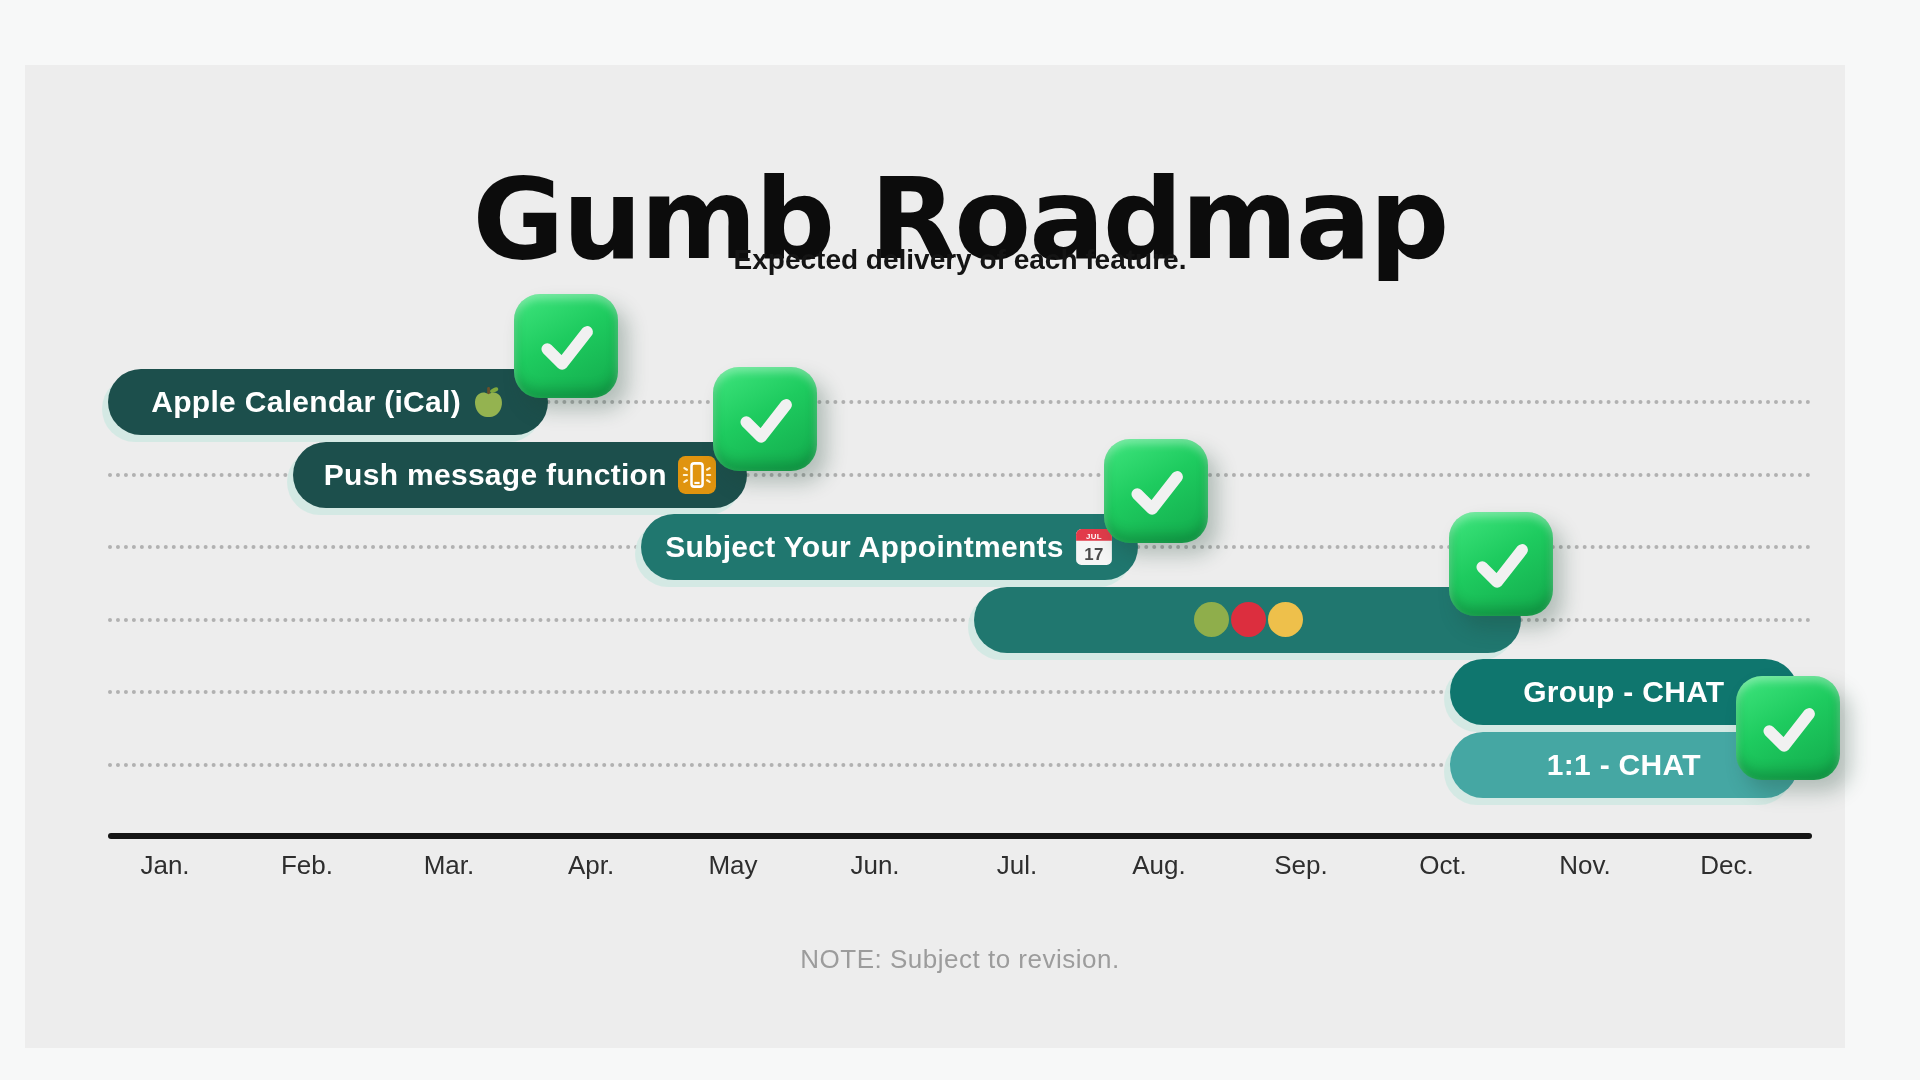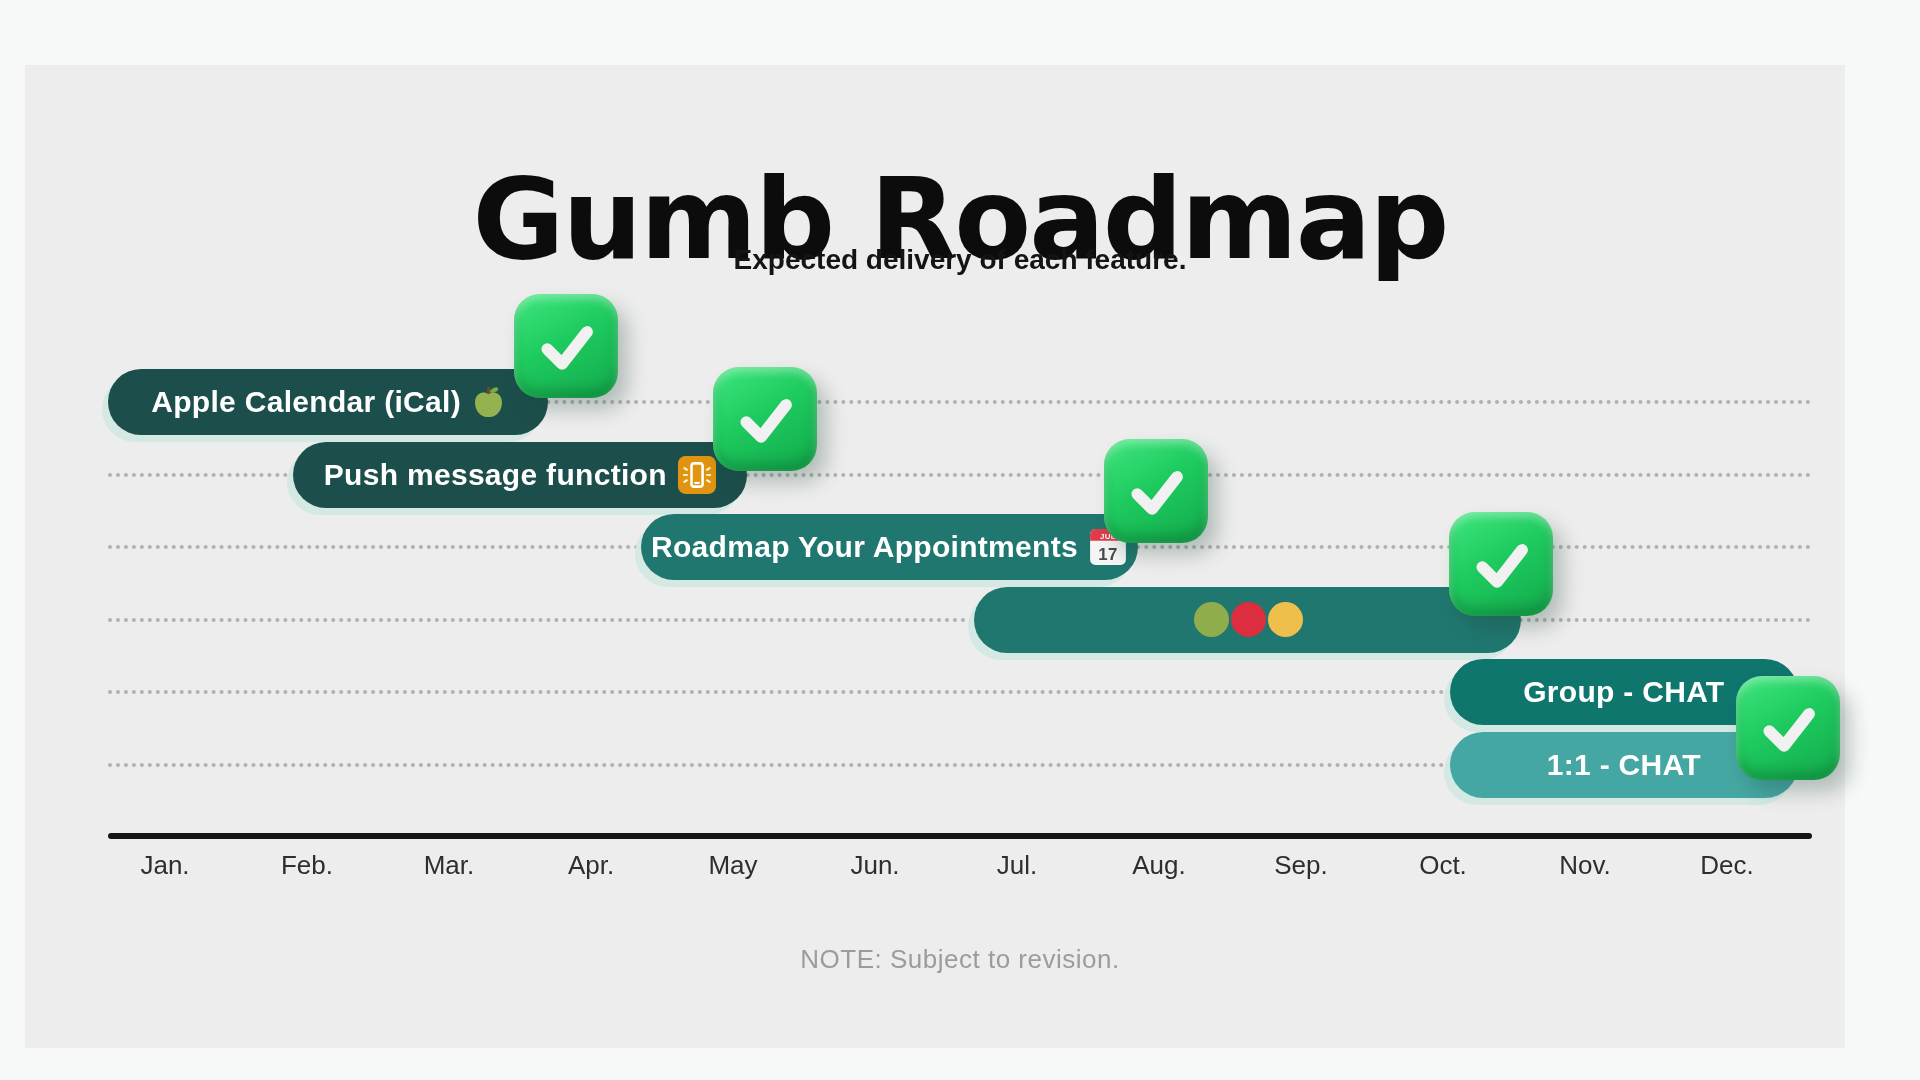--- a/index.html
+++ b/index.html
@@ -71,21 +71,21 @@
         <span>Apple Calendar (iCal)</span>
         <span class="bar-icon">
         <svg width="33" height="35" viewBox="0 0 32 34">
           <rect x="14.7" y="2" width="2.8" height="8" rx="1.4" fill="#6b4f2a"></rect>
           <ellipse cx="21.5" cy="5" rx="4.2" ry="2.1" fill="#7fa83d" transform="rotate(-24 21.5 5)"></ellipse>
           <path d="M16 9 C 9 4.5, 2 10, 3 19 C 4 27, 10 32, 16 31 C 22 32, 28 27, 29 19 C 30 10, 23 4.5, 16 9 Z" fill="#94b350"></path>
         </svg>
         </span>
       </div>
       <div class="bar" style="left: 640.5px; width: 497px; top: 514px; background: rgb(32, 119, 111);">
-        <span>Roadmap Your Appointments</span>
+        <span>Subject Your Appointments</span>
         <span class="bar-icon">
         <svg width="38" height="40" viewBox="0 0 36 38">
           <rect x="1" y="2" width="34" height="34" rx="5" fill="#f5f5f5"></rect>
           <path d="M1 7 a5 5 0 0 1 5 -5 h24 a5 5 0 0 1 5 5 v6 H1 Z" fill="#e23b4a"></path>
           <text x="18" y="11" font-size="7.5" fill="#ffffff" text-anchor="middle" font-weight="bold" font-family="Liberation Sans, sans-serif">JUL</text>
           <text x="18" y="31" font-size="16" fill="#4a4a4a" text-anchor="middle" font-weight="bold" font-family="Liberation Sans, sans-serif">17</text>
         </svg>
         </span>
       </div>
       <div class="bar" style="left: 974.2px; width: 546.7px; top: 586.5px; background: rgb(32, 119, 111);">

